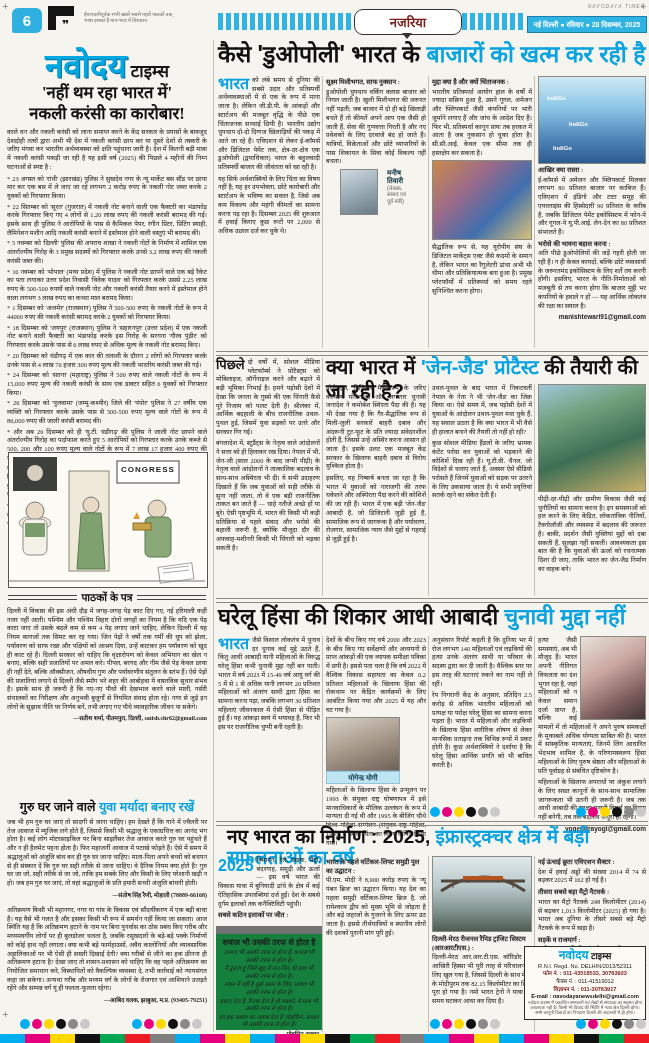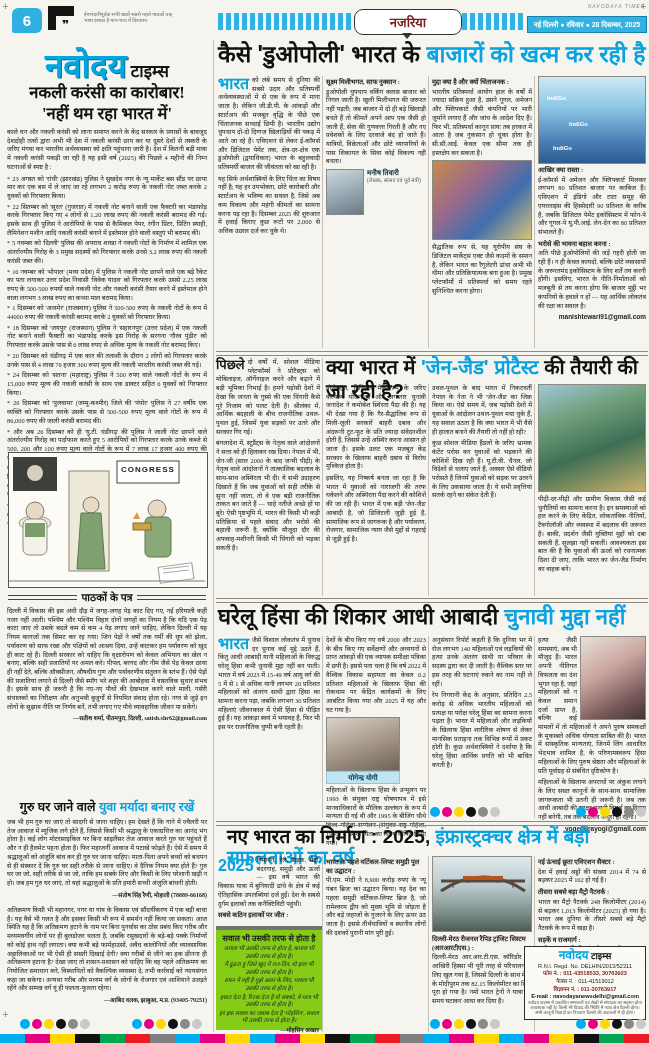--- a/index.html
+++ b/index.html
@@ -11,21 +11,21 @@
   .p-bullet{font-size:6.4px;line-height:8.7px;text-align:justify;margin:0 0 2px 0;}
   .subhead{font-size:6.6px;line-height:8.7px;font-weight:bold;margin:2px 0 1px 0;}
   .sig{font-size:6.6px;font-weight:bold;text-align:right;margin-top:1px;}
   .vrule{position:absolute;width:1px;background:#c3c0b6;}
   .dbl{position:absolute;height:3px;border-top:1px solid #8c897f;border-bottom:1px solid #8c897f;}
   .blue{color:#0aa3e0;}
   .headline{font-family:"Liberation Sans","DejaVu Sans",sans-serif;font-weight:bold;color:#101010;}
   .dropword{float:left;font-family:"Liberation Sans",sans-serif;font-weight:bold;color:#0aa3e0;
             font-size:16px;line-height:16px;margin:0 3px 0 0;}
   .photo{border:1px solid #8b8b84;box-sizing:border-box;position:relative;overflow:hidden;}
-  .authorbox{display:flex;gap:3px;align-items:flex-start;margin:2px 0;}
+  .authorbox{display:flex;gap:9px;align-items:flex-start;margin:2px 14px;}
   .authorbox .ph{width:36px;height:44px;flex:0 0 auto;border:1px solid #888;
      background:linear-gradient(160deg,#cfd8de 0%,#9fb0ba 45%,#6b7a85 100%);}
   .aname{font-size:7px;font-weight:bold;color:#09313f;line-height:8px;}
   .arole{font-size:5.4px;color:#555;line-height:6.4px;}
   .dots{display:flex;gap:2px;}
   .dots span{width:10px;height:10px;border-radius:50%;display:block;}
   .plus{position:absolute;font:8px "DejaVu Sans",sans-serif;color:#777;}
   .tinycap{font-size:5px;color:#666;}
 </style>
 <style>.ghline{font-size:5.8px;line-height:7.6px;text-align:center;font-style:italic;margin-bottom:1px;}</style></head>
@@ -60,22 +60,22 @@
      display:flex;align-items:center;justify-content:center;color:#fff;font:bold 7px 'Liberation Sans',sans-serif;">नई दिल्ली ● रविवार ● 28 दिसम्बर, 2025</div>
 
 <div class="vrule" style="left:213px;top:40px;height:992px;"></div>
 
 <div class="abs" style="left:6px;top:42px;width:202px;text-align:center;">
   <span style="font:bold 33px 'Liberation Sans',sans-serif;color:#00a7e1;text-shadow:1px 1px 0 #046e97;">नवोदय</span>
   <span style="font:bold 17px 'Liberation Sans',sans-serif;color:#141414;">टाइम्स</span>
 </div>
 
 <div class="abs" style="left:4px;top:82px;width:206px;text-align:center;font:bold 16.5px 'Liberation Serif',serif;color:#101010;line-height:21px;">
+  <div>'नहीं थम रहा भारत में'</div>
   <div>नकली करंसी का कारोबार!</div>
-  <div>'नहीं थम रहा भारत में'</div>
 </div>
 
 <div class="abs" style="left:7px;top:128px;width:200px;">
   <p class="p">काले धन और नकली करंसी को लाना समाप्त करने के केंद्र सरकार के प्रयासों के बावजूद देशद्रोही तत्वों द्वारा अभी भी देश में नकली करंसी छाप कर या दूसरे देशों से तस्करी के जरिए मंगवा कर भारतीय अर्थव्यवस्था को क्षति पहुंचाना जारी है। देश में कितनी बड़ी मात्रा में नकली करंसी पकड़ी जा रही है यह इसी वर्ष (2025) की पिछले 4 महीनों की निम्न घटनाओं से स्पष्ट है :</p>
   <div>
       <div class="p-bullet">* 23 अगस्त को 'रांची' (झारखंड) पुलिस ने सुखदेव नगर के न्यू मार्केट बस स्टैंड पर छापा मार कर एक बस में ले जाए जा रहे लगभग 2 करोड़ रुपए के नकली नोट जब्त करके 2 युवकों को गिरफ्तार किया।</div>
       <div class="p-bullet">* 22 सितम्बर को 'सूरत' (गुजरात) में नकली नोट बनाने वाली एक फैक्टरी का भंडाफोड़ करके गिरफ्तार किए गए 4 लोगों से 1.20 लाख रुपए की नकली करंसी बरामद की गई। इसके साथ ही पुलिस ने आरोपियों के पास से कैमिकल पेपर, रंगीन प्रिंटर, प्रिंटिंग स्याही, लैमिनेशन मशीन आदि नकली करंसी बनाने में इस्तेमाल होने वाली वस्तुएं भी बरामद कीं।</div>
       <div class="p-bullet">* 5 नवम्बर को 'दिल्ली' पुलिस की अपराध शाखा ने नकली नोटों के निर्माण में शामिल एक अंतर्राज्यीय गिरोह के 3 प्रमुख सदस्यों को गिरफ्तार करके उनसे 3.2 लाख रुपए की नकली करंसी जब्त की।</div>
       <div class="p-bullet">* 16 नवम्बर को 'भोपाल' (मध्य प्रदेश) में पुलिस ने नकली नोट छापने वाले एक बड़े रैकेट का पता लगाकर उत्तर प्रदेश निवासी 'विवेक यादव' को गिरफ्तार करके उससे 2.25 लाख रुपए के 500-500 रुपयों वाले नकली नोट और नकली करंसी तैयार करने में इस्तेमाल होने वाला लगभग 3 लाख रुपए का कच्चा माल बरामद किया।</div>
       <div class="p-bullet">* 1 दिसम्बर को 'अजमेर' (राजस्थान) पुलिस ने 500-500 रुपए के नकली नोटों के रूप में 44000 रुपए की नकली करंसी बरामद करके 2 युवकों को गिरफ्तार किया।</div>
@@ -263,21 +263,21 @@
   <span>नए भारत का निर्माण : 2025, </span><span class="blue">इंफ्रास्ट्रक्चर क्षेत्र में बड़ी सफलताओं का वर्ष</span>
 </div>
 
 <div class="abs" style="left:218px;top:856px;width:102px;height:66px;overflow:hidden;">
   <span class="dropword" style="font-size:16px;line-height:20px;">2025</span>
   <p class="p">विमानन, रेल, सड़क, मैट्रो, बंदरगाह, समुद्री और ऊर्जा — इस वर्ष भारत की विकास यात्रा में बुनियादी ढांचे के क्षेत्र में कई ऐतिहासिक उपलब्धियां दर्ज हुईं। देश के सबसे दुर्गम इलाकों तक कनैक्टिविटी पहुंची।</p>
   <p class="subhead">सबसे कठिन इलाकों पर जीत :</p>
 
 </div>
 
-<div class="abs" style="left:216px;top:926px;width:106px;height:104px;border-top:4px solid #737373;background:#84cc16;padding:2px 3px;box-sizing:border-box;">
+<div class="abs" style="left:216px;top:926px;width:106px;height:104px;border-top:8px solid #737373;background:#15803d;padding:2px 3px;box-sizing:border-box;">
   <div style="text-align:center;font:bold 8px 'Liberation Sans',sans-serif;margin-bottom:2px;">सवाल भी उसकी तरफ से होता है</div>
   <div>
       <div class="ghline">जमाल भी उसकी तरफ से होता है, कमाल भी उसकी तरफ से होता है।</div>
       <div class="ghline">मैं ढूंढता हूं जिसे खुद में रात-दिन, वो हाल भी उसकी तरफ से होता है।</div>
       <div class="ghline">सफर में नहीं है मुझे असर के लिए, मलाल भी उसकी तरफ से होता है।</div>
       <div class="ghline">हयात देता है, रिज्क देता है वो सबको, ये माल भी उसकी तरफ से होता है।</div>
       <div class="ghline">हर इक सवाल का जवाब देता है 'मोहसिन', सवाल भी उसकी तरफ से होता है।</div>
     </div>
   <div class="sig" style="font-size:6px;">—मोहसिन अख्तर</div>
 </div>

